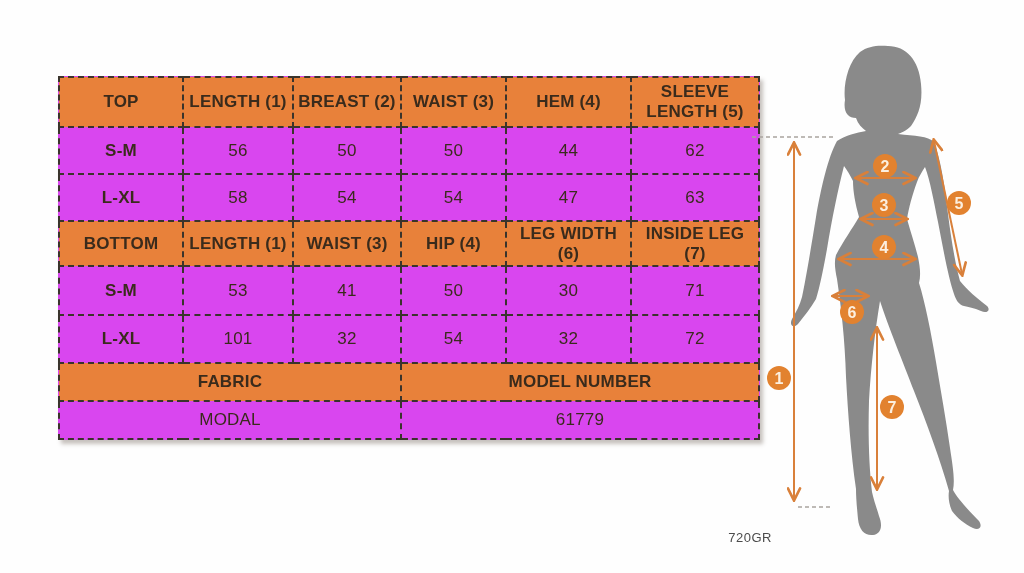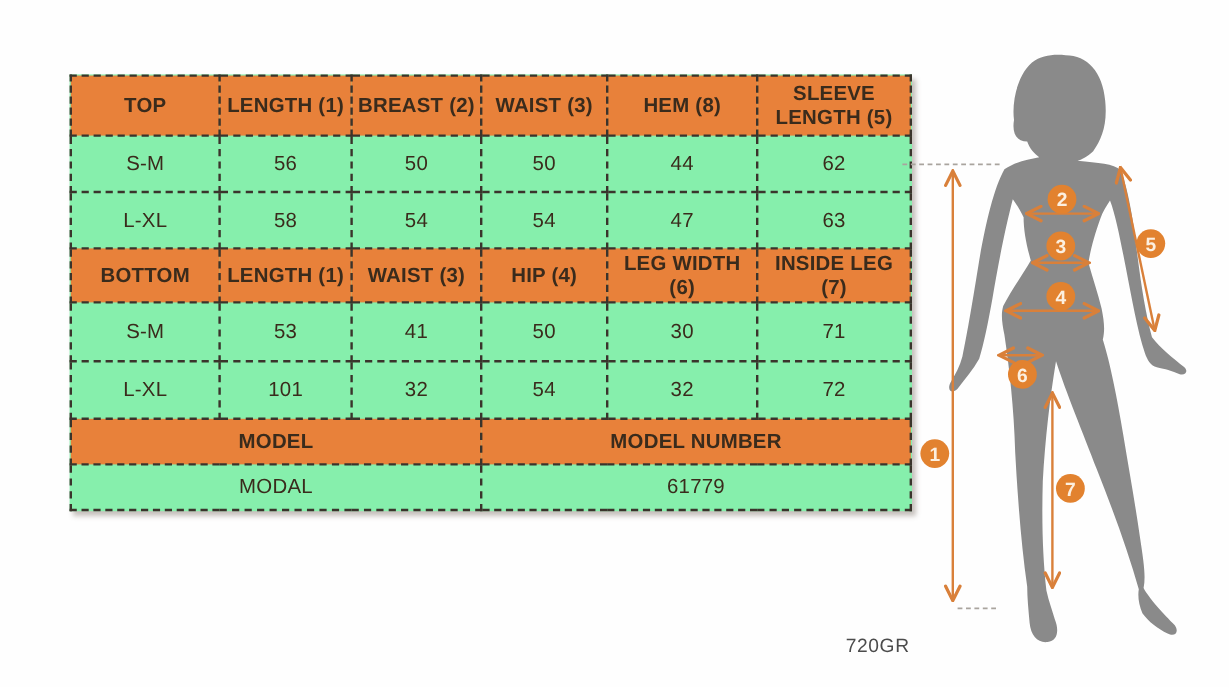--- a/index.html
+++ b/index.html
@@ -2,41 +2,41 @@
 <html><head>
 <meta charset="utf-8">
 <style>
   html,body{margin:0;padding:0;background:#ffffff;}
   .canvas{
     position:relative;width:1024px;height:573px;overflow:hidden;background:#fefefe;
     font-family:"Liberation Sans", sans-serif;
   }
   
   table.size-table{
-    position:absolute;left:58px;top:62px;width:700px;
+    position:absolute;left:58px;top:76px;width:700px;
     border-collapse:collapse;table-layout:fixed;
-    background:#86efac;
+    background:#d946ef;
     box-shadow:3px 4px 4px rgba(130,120,110,0.45);
   }
   table.size-table td{
     border:2px dashed #3A342C;
     text-align:center;vertical-align:middle;
     color:#3A2B1C;font-size:17px;letter-spacing:0.2px;
     padding:0 2px;
   }
   td.hdr{
     background:#E8813A;color:#451F0E;font-weight:bold;font-size:15px;
   }
-  td.sizelabel{font-weight:normal;font-size:15px;color:#32241a;}
+  td.sizelabel{font-weight:bold;font-size:15px;color:#32241a;}
   tr.r1{height:50px}tr.r2{height:47px}tr.r3{height:47px}tr.r4{height:46px}
   tr.r5{height:45px}tr.r6{height:49px}tr.r7{height:48px}tr.r8{height:42px}
   tr.r9{height:38px}tr.r10{height:38px}
   .footnote{
-    position:absolute;left:58px;top:530px;width:700px;text-align:right;
-    font-size:16px;color:#4C4C4C;letter-spacing:0.5px;
+    position:absolute;left:72px;top:530px;width:700px;text-align:right;
+    font-size:13px;color:#4C4C4C;letter-spacing:0.5px;
   }
   
   svg.figure{position:absolute;left:750px;top:30px;width:274px;height:543px;}
   .circ-num{fill:#FCEFDF;font-family:"Liberation Sans",sans-serif;font-size:16px;font-weight:bold;}
 </style>
 </head>
 <body>
 
 <div class="canvas">
 
@@ -49,21 +49,21 @@
         <col style="width:125px">
         <col style="width:128px">
     </colgroup>
     <tbody>
 
       <tr class="r1">
         <td class="hdr">TOP</td>
         <td class="hdr">LENGTH (1)</td>
         <td class="hdr">BREAST (2)</td>
         <td class="hdr">WAIST (3)</td>
-        <td class="hdr">HEM (8)</td>
+        <td class="hdr">HEM (4)</td>
         <td class="hdr">SLEEVE LENGTH (5)</td>
       </tr>
       <tr class="r2">
         <td class="sizelabel">S-M</td>
         <td>56</td>
         <td>50</td>
         <td>50</td>
         <td>44</td>
         <td>62</td>
       </tr>
@@ -95,21 +95,21 @@
       <tr class="r7">
         <td class="sizelabel">L-XL</td>
         <td>101</td>
         <td>32</td>
         <td>54</td>
         <td>32</td>
         <td>72</td>
       </tr>
 
       <tr class="r9">
-        <td class="hdr" colspan="3">MODEL</td>
+        <td class="hdr" colspan="3">FABRIC</td>
         <td class="hdr" colspan="3">MODEL NUMBER</td>
       </tr>
       <tr class="r10">
         <td colspan="3">MODAL</td>
         <td colspan="3">61779</td>
       </tr>
     </tbody>
   </table>
 
   <div class="footnote">720GR</div>

